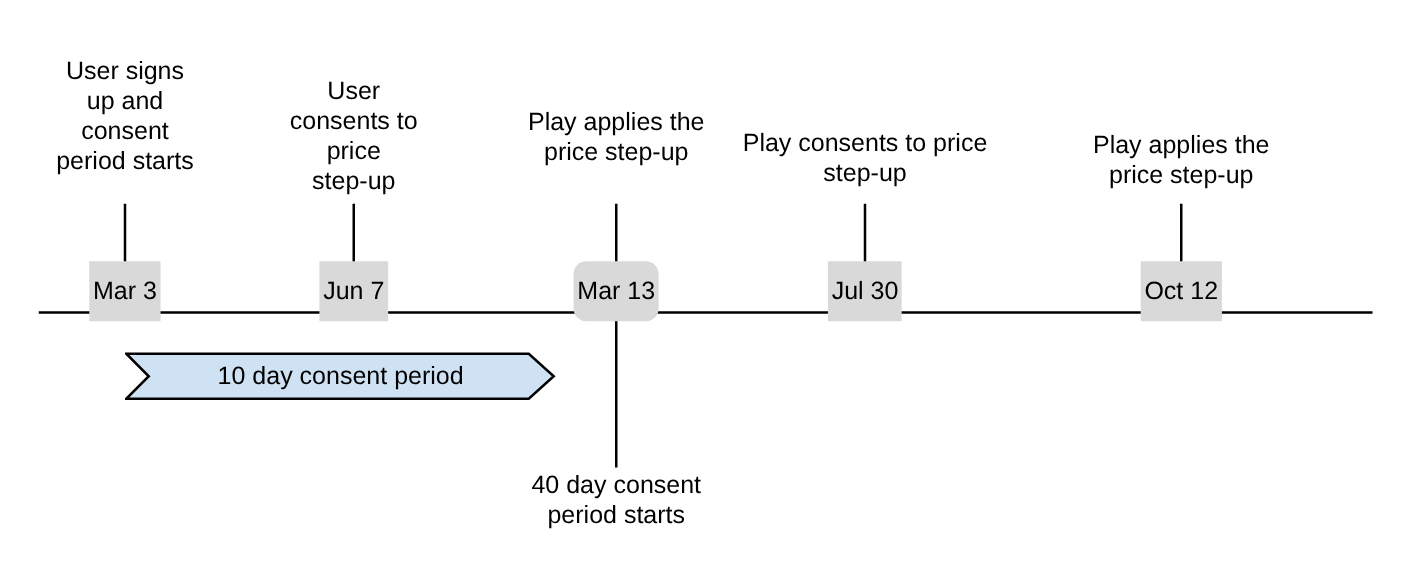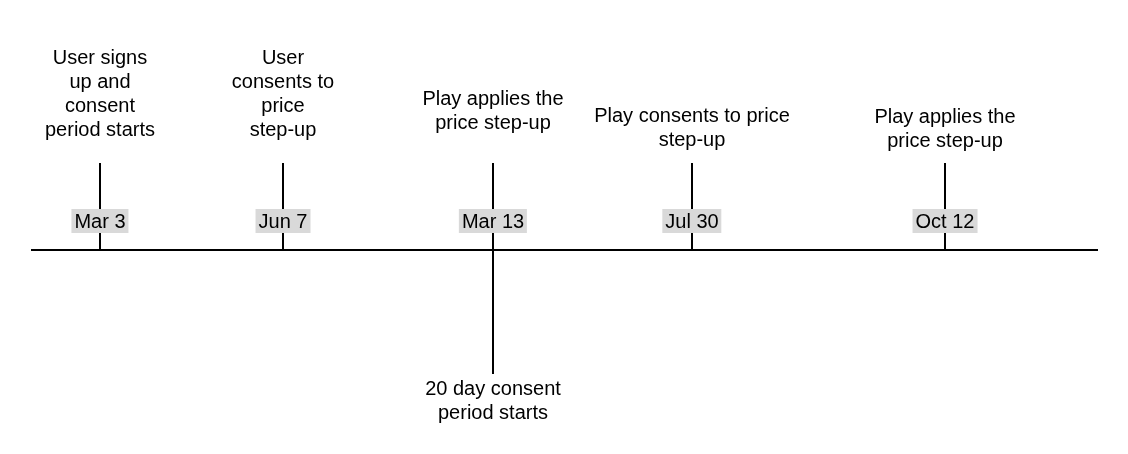--- a/index.html
+++ b/index.html
@@ -33,21 +33,21 @@
     margin-left: -1px;
     background: var(--line);
     z-index: 1;
   }
   .date-badge {
     position: absolute;
     transform: translateX(-50%);
     background: var(--date-bg);
     font-size: 20px;
     line-height: 24px;
-    padding: 0 3px;
+    padding: 12px 3px;
     white-space: nowrap;
     z-index: 2;
   }
   .axis {
     position: absolute;
     height: 2px;
     background: var(--line);
     z-index: 1;
   }
   .banner { position: absolute; }
@@ -87,43 +87,49 @@
 
 <div class="canvas">
 
   <div class="event-label" style="left:100px; top:45px; width:140px;">User signs
 up and
 consent
 period starts</div>
   <div class="tick" style="left:100px; top:163px; height:87px;"></div>
   <div class="date-badge" style="left:100px; top:209px;">Mar 3</div>
 
-  <div class="event-label" style="left:283px; top:45px; width:140px;">User
+  <div class="event-label" style="left:283px; top:61px; width:140px;">User
 consents to
 price
 step-up</div>
   <div class="tick" style="left:283px; top:163px; height:87px;"></div>
   <div class="date-badge" style="left:283px; top:209px;">Jun 7</div>
 
   <div class="event-label" style="left:493px; top:86px; width:170px;">Play applies the
 price step-up</div>
   <div class="tick" style="left:493px; top:163px; height:87px;"></div>
-  <div class="date-badge" style="left:493px; top:209px;">Mar 13</div>
+  <div class="date-badge" style="left:493px; top:209px;border-radius:10px;">Mar 13</div>
 
   <div class="event-label" style="left:692px; top:103px; width:220px;">Play consents to price
 step-up</div>
   <div class="tick" style="left:692px; top:163px; height:87px;"></div>
   <div class="date-badge" style="left:692px; top:209px;">Jul 30</div>
 
   <div class="event-label" style="left:945px; top:104px; width:170px;">Play applies the
 price step-up</div>
   <div class="tick" style="left:945px; top:163px; height:87px;"></div>
   <div class="date-badge" style="left:945px; top:209px;">Oct 12</div>
 
   <div class="axis" style="left:31px; top:249px; width:1067px;"></div>
 
+  <div class="banner" style="left:100px; top:281px; width:345px; height:40px;">
+    <svg width="345" height="40" viewBox="0 0 345 40">
+      <polygon class="banner-shape" points="1,2 323,2 343,20 323,38 1,38 19,20"></polygon>
+    </svg>
+    <div class="banner-label">10 day consent period</div>
+  </div>
 
 
   <div class="connector" style="left:493px; top:251px; height:123px;"></div>
-  <div class="annotation" style="left:493px; top:376px; width:180px;">20 day consent
+  <div class="annotation" style="left:493px; top:376px; width:180px;">40 day consent
 period starts</div>
 
 </div>
 
 </body></html>

